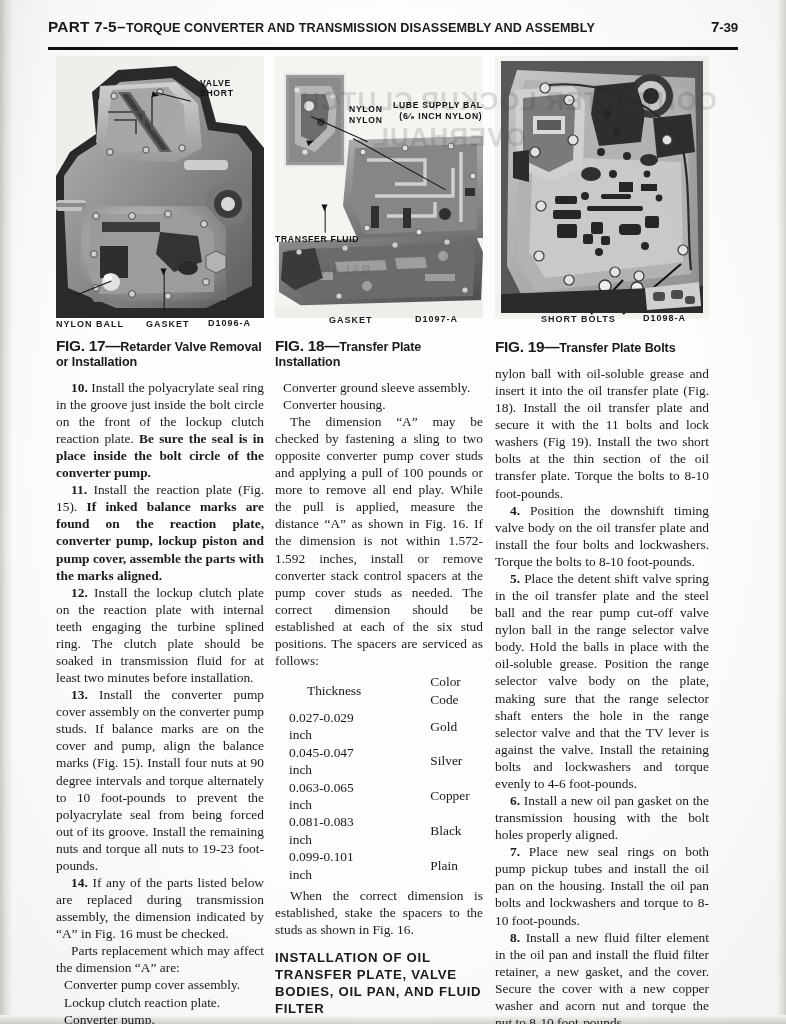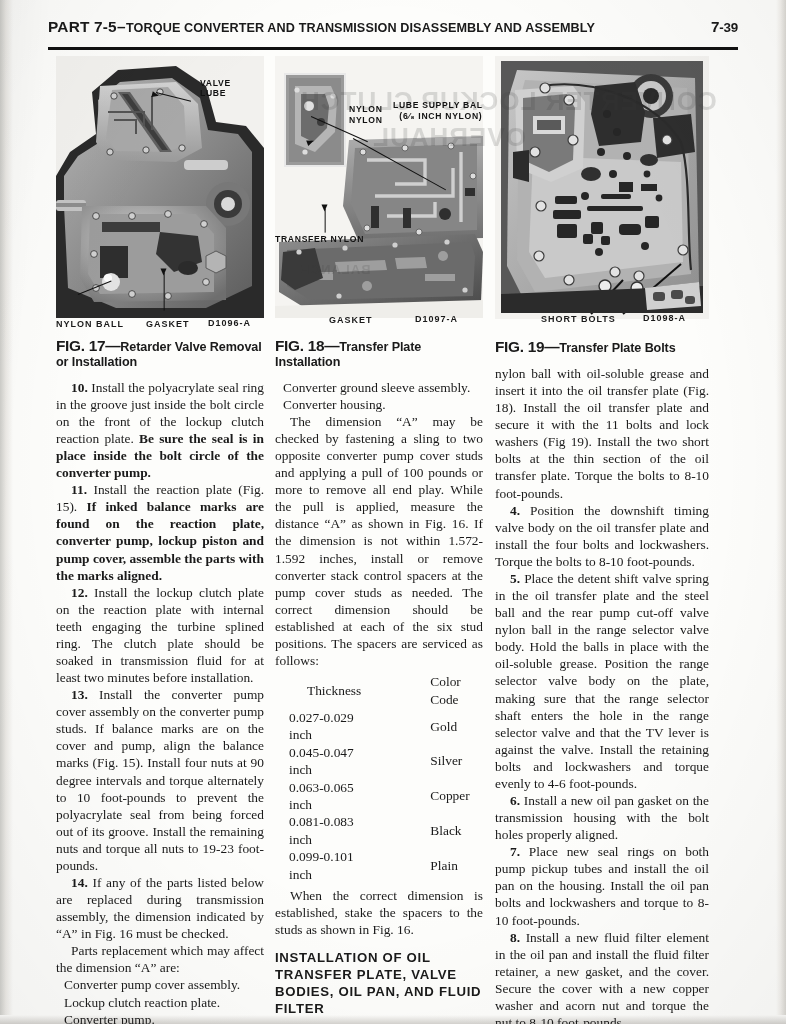--- a/index.html
+++ b/index.html
@@ -324,21 +324,21 @@
             <path d="M52,56 L88,56 L88,70"></path>
             <path d="M58,64 L80,64 L80,78"></path>
             <path d="M96,40 L96,74"></path>
           </g>
 
           <rect x="128" y="104" width="44" height="10" rx="4" fill="#cdcdcd"></rect>
         </svg>
 
         <div class="callout" style="left:136px; top:22px; text-align:left;margin-left:8px;">
           <span>VALVE</span><br>
-          <span>LUBE</span>
+          <span>SHORT</span>
         </div>
         <div class="leader" style="left:100px; top:36px; width:36px; transform:rotate(14deg);"></div>
         <div class="arrowhead" style="left:96px; top:36px; transform:rotate(194deg);"></div>
 
         <div class="leader" style="left:22px; top:238px; width:36px; transform:rotate(-22deg);"></div>
 
         <div class="leader" style="left:108px; top:216px; width:38px; transform:rotate(90deg);"></div>
         <div class="arrowhead" style="left:104px; top:213px; transform:rotate(-90deg);"></div>
       </div>
       <div class="fig-labels">
@@ -452,21 +452,21 @@
           <span>NYLON</span><br>
           <span>NYLON</span>
         </div>
         <div class="callout" style="left:118px; top:44px; text-align:center; line-height:1.25;">
           <span>LUBE SUPPLY BALL</span><br>
           <span>(6⁄₈  INCH NYLON)</span>
         </div>
         <div class="leader" style="left:36px; top:60px; width:62px; transform:rotate(24deg);"></div>
         <div class="arrowhead" style="left:32px; top:83px; transform:rotate(160deg);"></div>
         <div class="leader" style="left:78px; top:82px; width:106px; transform:rotate(29deg);"></div>
-        <div class="callout" style="left:0px; top:178px;">TRANSFER NYLON</div>
+        <div class="callout" style="left:0px; top:178px;">TRANSFER FLUID</div>
         <div class="leader" style="left:50px; top:152px; width:24px; transform:rotate(90deg);"></div>
         <div class="arrowhead" style="left:46px; top:149px; transform:rotate(-90deg);"></div>
       </div>
       <div class="fig-labels">
         <span style="left:54px; top:-4px;">GASKET</span>
         <span class="fig-code" style="left:140px; top:-5px;">D1097-A</span>
       </div>
       <div class="fig-caption">
         <span class="fignum">FIG. 18</span><span class="fignum">—</span><span>Transfer Plate Installation</span>
       </div>

